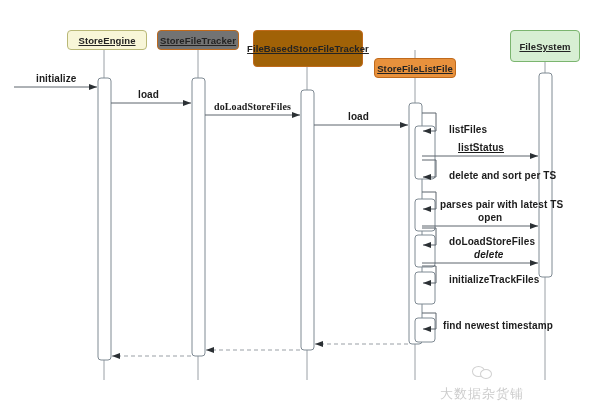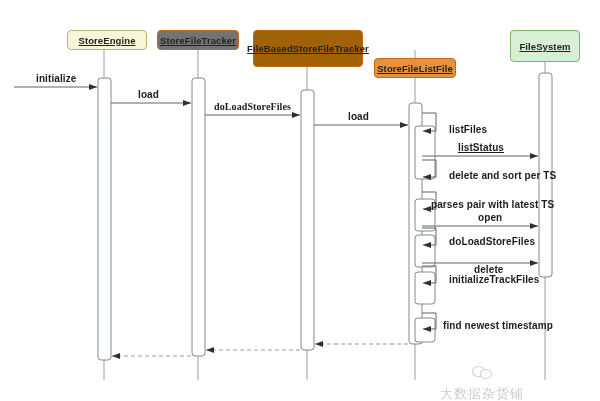--- a/index.html
+++ b/index.html
@@ -137,24 +137,24 @@
       <div class="actor-box" style="left: 510px; top: 30px; width: 70px; height: 32px; background: rgb(215, 239, 211); border: 1px solid rgb(123, 181, 111);">FileSystem</div>
     </div>
   <div id="message-labels">
       <div class="msg-label" style="left: 36px; top: 73px;">initialize</div>
       <div class="msg-label" style="left: 138px; top: 89px;">load</div>
       <div class="msg-label" style="left: 214px; top: 101px; font-family: Liberation Serif, serif;">doLoadStoreFiles</div>
       <div class="msg-label" style="left: 348px; top: 111px;">load</div>
       <div class="msg-label" style="left: 449px; top: 124px; text-align: right;">listFiles</div>
       <div class="msg-label" style="left: 458px; top: 142px; text-decoration: underline;">listStatus</div>
       <div class="msg-label" style="left: 449px; top: 170px;">delete and sort per TS</div>
-      <div class="msg-label" style="left: 420px; top: 199px; padding-left: 11px;">parses pair with latest TS</div>
+      <div class="msg-label" style="left: 429px; top: 199px; padding-left: 11px;">parses pair with latest TS</div>
       <div class="msg-label" style="left: 478px; top: 212px;">open</div>
       <div class="msg-label" style="left: 449px; top: 236px;">doLoadStoreFiles</div>
-      <div class="msg-label" style="left: 474px; top: 264px;">delete</div>
+      <div class="msg-label" style="left: 474px; top: 249px; font-style: italic;">delete</div>
       <div class="msg-label" style="left: 449px; top: 274px;">initializeTrackFiles</div>
       <div class="msg-label" style="left: 443px; top: 320px;">find newest timestamp</div>
     </div>
 
   <div class="watermark" id="watermark" style="left: 440px; top: 364px;">
     <div class="wm-icon">
       <div class="b1"></div>
         <div class="b2"></div>
     </div>
     <div class="watermark-text">大数据杂货铺</div>

